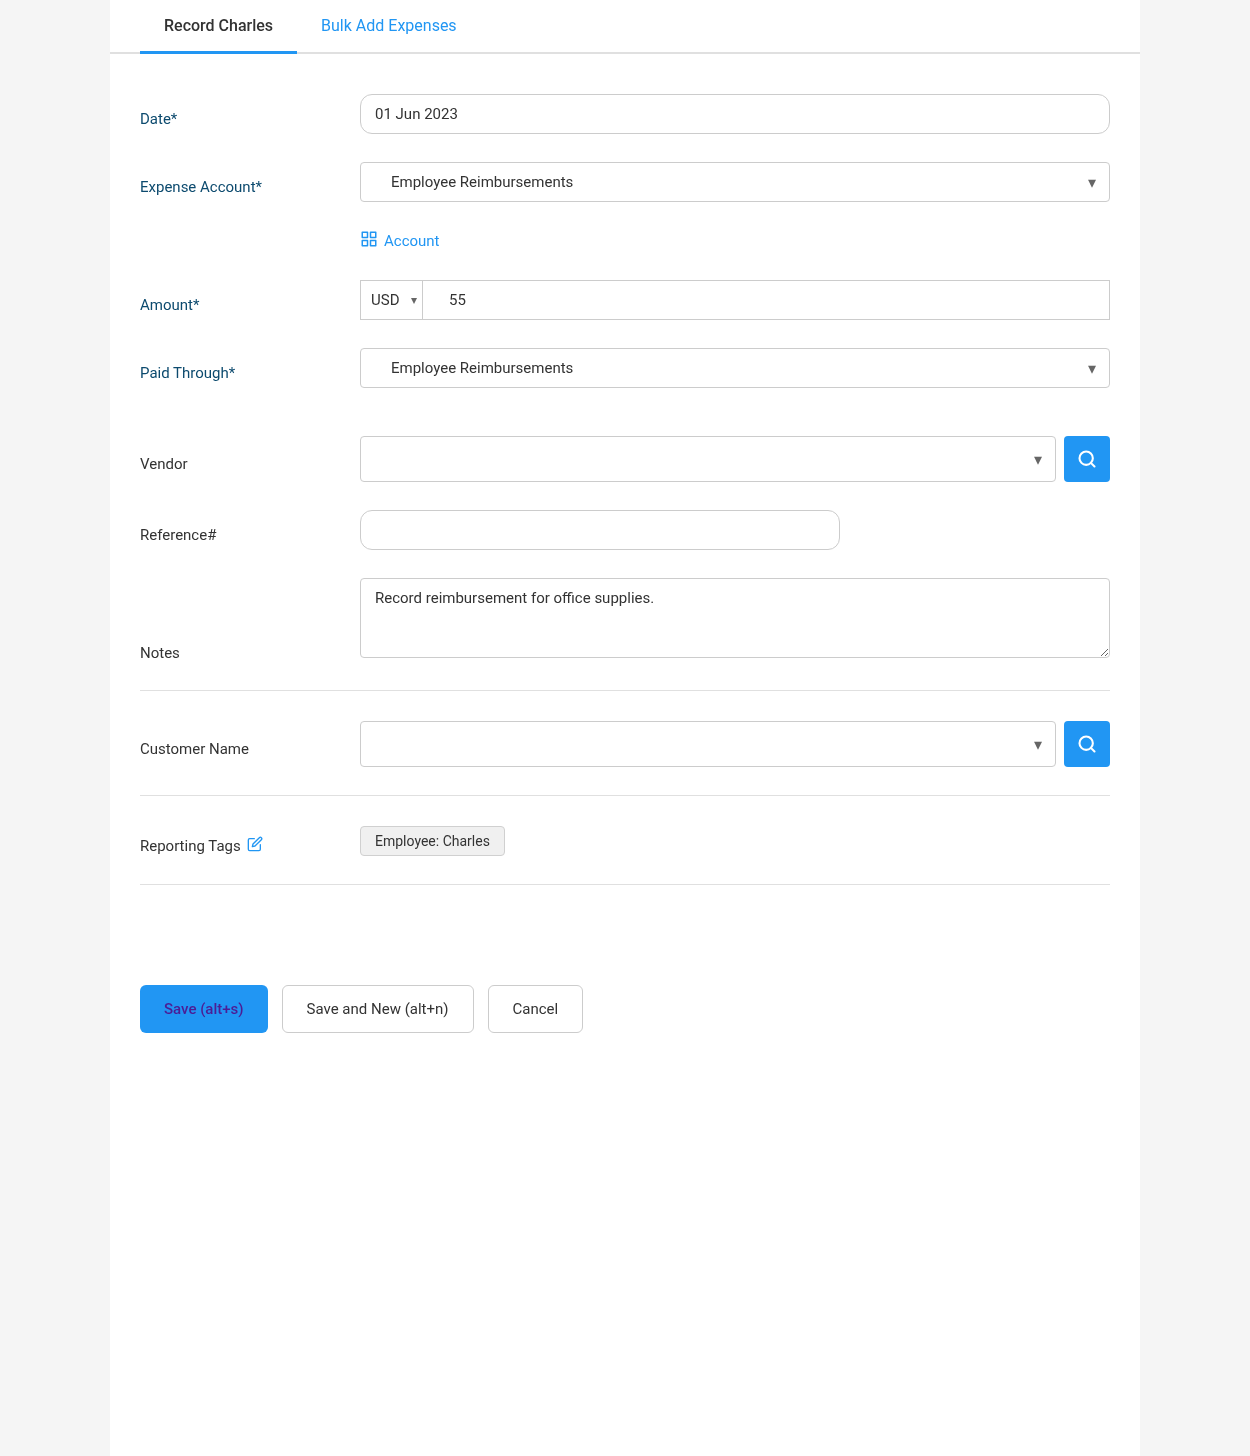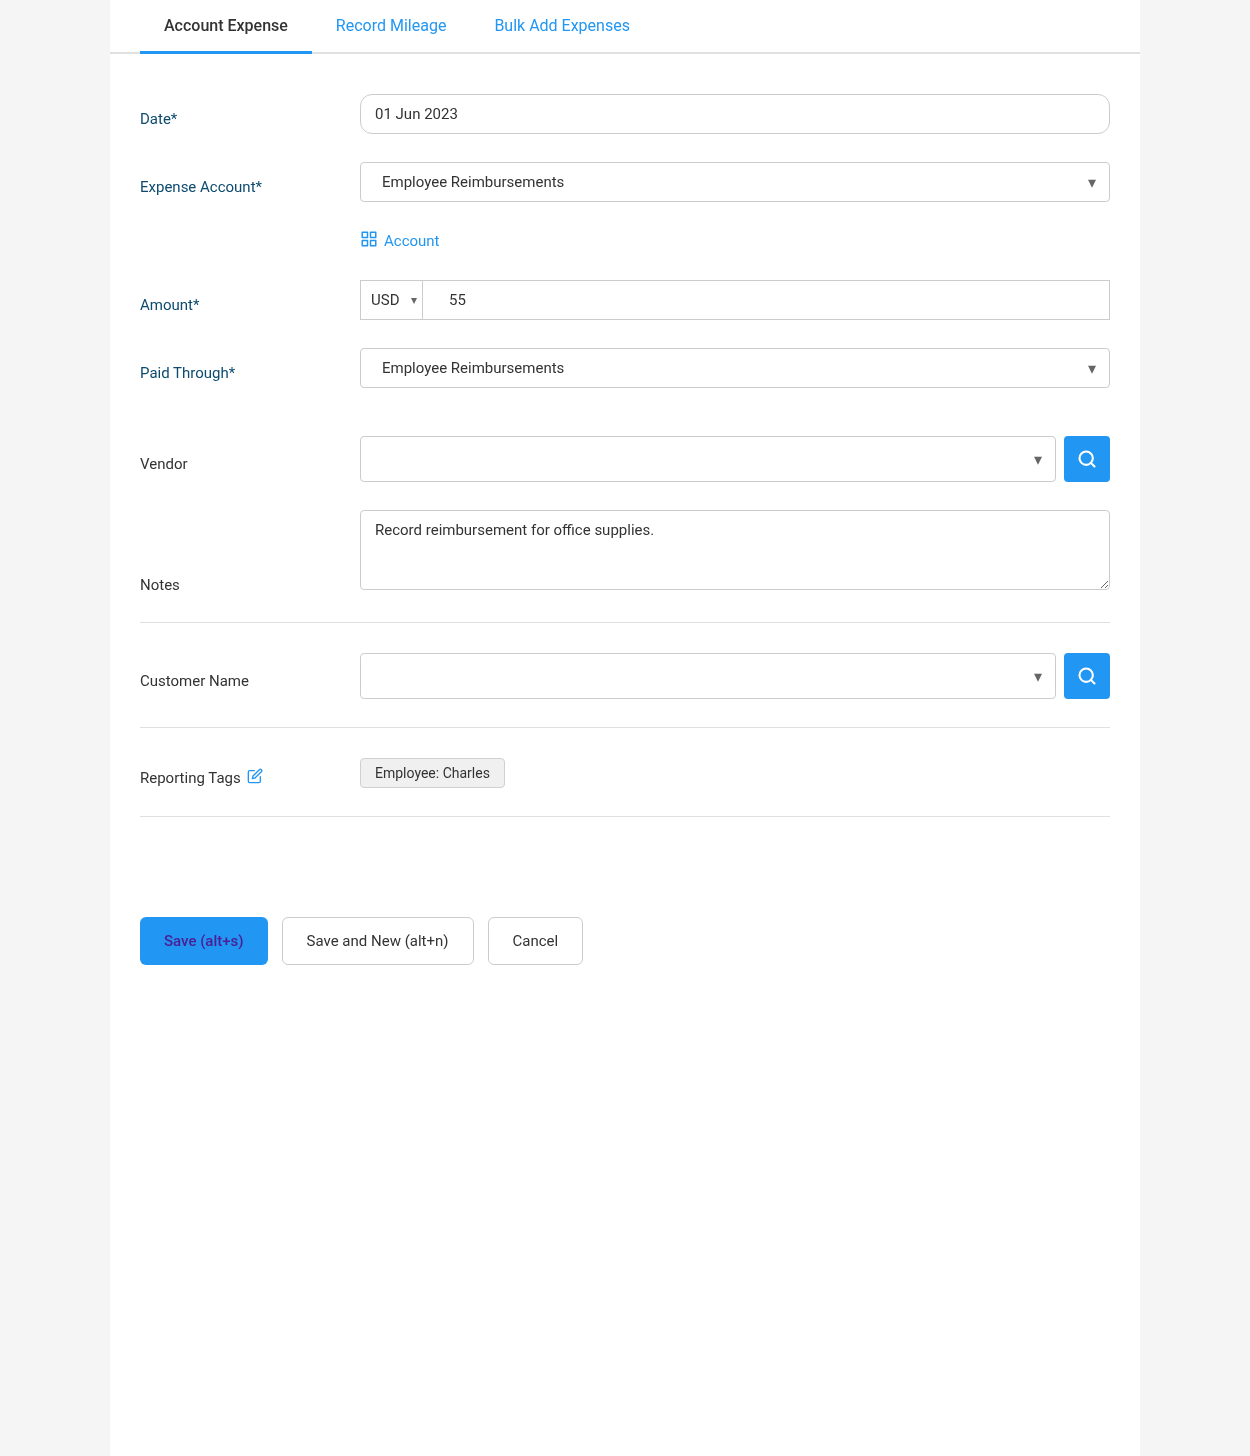--- a/index.html
+++ b/index.html
@@ -91,21 +91,21 @@
       border: 1px solid #ccc;
       border-radius: 12px;
       font-size: 15px;
       color: #333;
       background: #fff;
       outline: none;
     }
 
     .select-field {
       width: 100%;
-      padding: 10px 21px;
+      padding: 10px 30px;
       border: 1px solid #ccc;
       border-radius: 4px;
       font-size: 15px;
       color: #333;
       background: #fff;
       appearance: none;
       -webkit-appearance: none;
       cursor: pointer;
       outline: none;
     }
@@ -284,22 +284,21 @@
     .reference-input {
       max-width: 480px;
     }
   </style>
 </head>
 <body>
 
 <div class="page-container">
 
   <div class="tabs">
-    <a class="tab active">Account Expense</a>
-    <a class="tab">Record Mileage</a>
+    <a class="tab active">Record Charles</a>
     <a class="tab">Bulk Add Expenses</a>
   </div>
 
   <div class="form-body">
 
     <div class="form-row">
       <div class="form-label">Date*</div>
       <div class="form-field">
         <input class="input-field" type="text" value="01 Jun 2023" style="">
       </div>
@@ -371,20 +370,26 @@
           <button class="search-btn">
             <svg width="20" height="20" viewBox="0 0 24 24" fill="none" stroke="white" stroke-width="2.5" stroke-linecap="round" stroke-linejoin="round">
               <circle cx="11" cy="11" r="8"></circle>
               <line x1="21" y1="21" x2="16.65" y2="16.65"></line>
             </svg>
           </button>
         </div>
       </div>
     </div>
 
+    <div class="form-row">
+      <div class="form-label normal">Reference#</div>
+      <div class="form-field reference-input">
+        <input class="input-field" type="text" value="" style="">
+      </div>
+    </div>
 
     <div class="form-row top-align">
       <div class="form-label normal" style="padding-top: 12px;">Notes</div>
       <div class="form-field">
         <textarea class="notes-textarea" style="">Record reimbursement for office supplies.</textarea>
       </div>
     </div>
 
     <hr class="divider">
 

